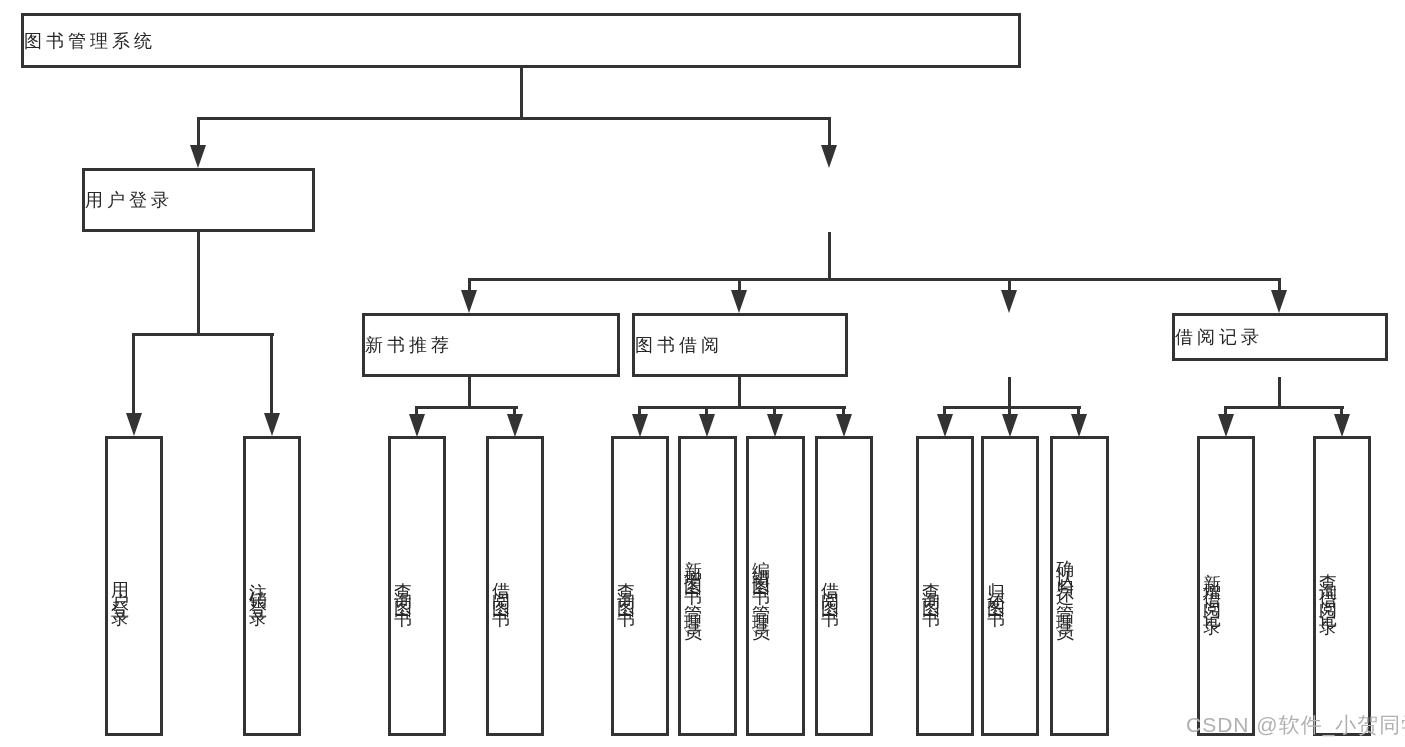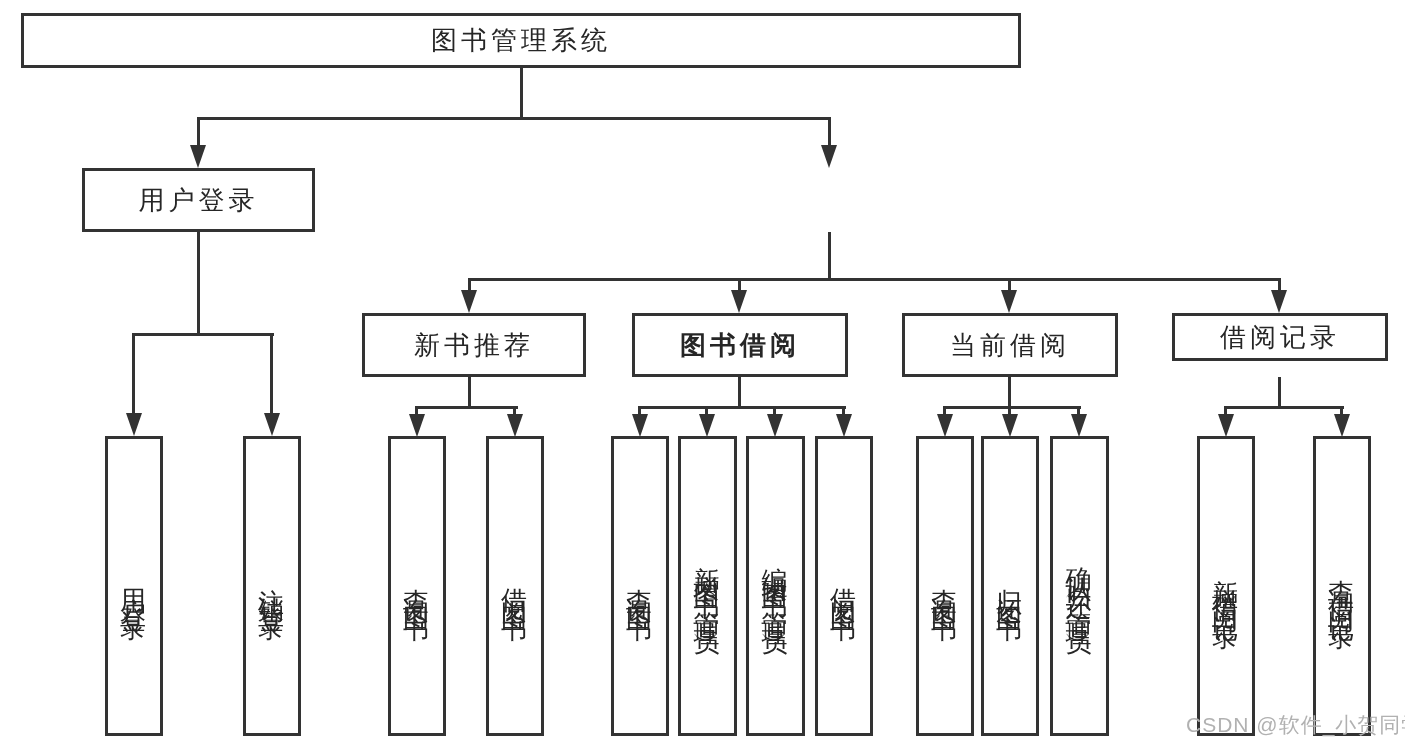--- a/index.html
+++ b/index.html
@@ -15,22 +15,22 @@
     background:var(--background);
     font-family:"Liberation Sans","DejaVu Sans",sans-serif;
     color:var(--text);
     overflow:hidden;
   }
   .box{
     position:absolute;
     box-sizing:border-box;
     border:3px solid var(--line);
     background:var(--background);
-    display:flex;align-items:center;justify-content:center;
-    font-size:26px;
+    display:flex;align-items:center;justify-content:flex-start;
+    font-size:18px;
     letter-spacing:4px;
     white-space:nowrap;
     z-index:2;
   }
   .leaf span{
     writing-mode:vertical-rl;
     text-orientation:mixed;
     letter-spacing:9px;
     white-space:nowrap;
   }
@@ -58,28 +58,25 @@
 <div id="stage">
 
   <div class="box" style="left:21px;top:13px;width:1000px;height:55px;">
     <span>图书管理系统</span>
   </div>
 
   <div class="box" style="left:82px;top:168px;width:233px;height:64px;">
     <span>用户登录</span>
   </div>
 
-  <div class="box" style="left:362px;top:313px;width:224px;height:64px;">
+  <div class="box" style="left:362px;top:313px;width:258px;height:64px;">
     <span>新书推荐</span>
   </div>
-  <div class="box" style="left:632px;top:313px;width:216px;height:64px;font-weight:bold;">
+  <div class="box" style="left:632px;top:313px;width:216px;height:64px;">
     <span>图书借阅</span>
-  </div>
-  <div class="box" style="left:902px;top:313px;width:216px;height:64px;">
-    <span>当前借阅</span>
   </div>
   <div class="box" style="left:1172px;top:313px;width:216px;height:48px;">
     <span>借阅记录</span>
   </div>
 
   <div class="box leaf" style="left:105px;top:436px;width:58px;height:300px;">
     <span>用户登录</span>
   </div>
   <div class="box leaf" style="left:243px;top:436px;width:58px;height:300px;">
     <span>注销登录</span>

